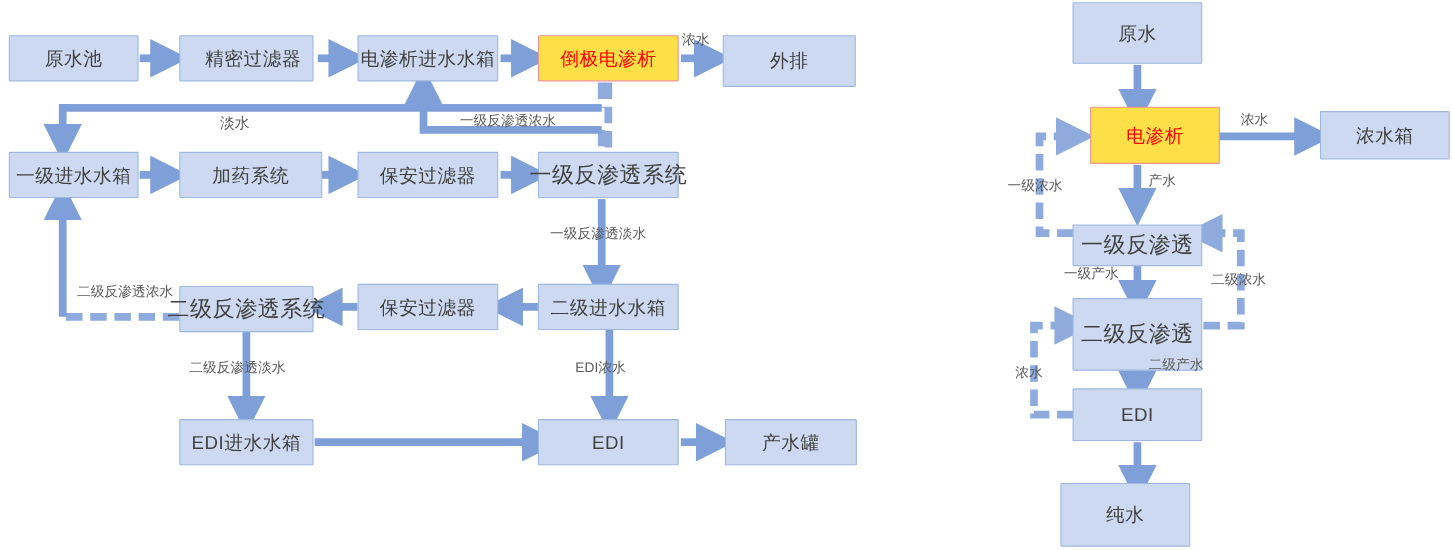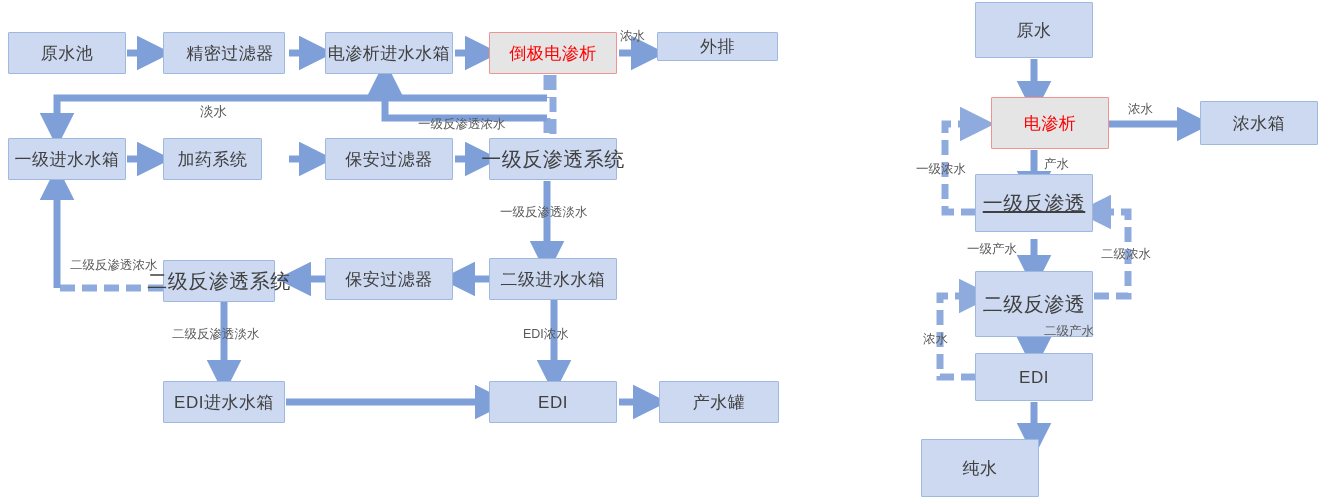--- a/index.html
+++ b/index.html
@@ -21,21 +21,21 @@
     border:1px solid #9fb8e0;
     border-radius:1px;
     color:#404040;
     display:flex;align-items:center;justify-content:center;
     font-size:17px;
     letter-spacing:.5px;
     white-space:nowrap;
     line-height:1;
   }
   .node.red{
-    background:#e5e5e5;
+    background:#fde047;
     border:1px solid #f09393;
     color:#ff0000;
   }
   .node.small{font-size:20px;}
 
   
   .lbl{
     position:absolute;
     font-size:12.5px;
     color:#595959;
@@ -113,50 +113,50 @@
 
     <path class="dash" d="M1094,296 L1128,296 L1128,212 L1096,212" marker-end="url(#ahd)"></path>
 
     <path class="dash" d="M976,377 L940,377 L940,296 L974,296" marker-end="url(#ahd)"></path>
   </svg>
 
   <div class="node" style="left:8px;top:32px;width:118px;height:42px;">原水池</div>
   <div class="node" style="left:163px;top:32px;width:122px;height:42px;padding-left:12px;">精密过滤器</div>
   <div class="node" style="left:325px;top:32px;width:128px;height:42px;">电渗析进水水箱</div>
   <div class="node red" style="left:489px;top:32px;width:128px;height:42px;">倒极电渗析</div>
-  <div class="node" style="left:657px;top:32px;width:121px;height:29px;">外排</div>
+  <div class="node" style="left:657px;top:32px;width:121px;height:47px;">外排</div>
 
   <div class="node" style="left:8px;top:138px;width:118px;height:42px;">一级进水水箱</div>
-  <div class="node" style="left:163px;top:138px;width:99px;height:42px;">加药系统</div>
+  <div class="node" style="left:163px;top:138px;width:130px;height:42px;">加药系统</div>
   <div class="node" style="left:325px;top:138px;width:128px;height:42px;">保安过滤器</div>
   <div class="node small" style="left:489px;top:138px;width:128px;height:42px;">一级反渗透系统</div>
 
-  <div class="node small" style="left:163px;top:260px;width:112px;height:42px;">二级反渗透系统</div>
+  <div class="node small" style="left:163px;top:260px;width:122px;height:42px;">二级反渗透系统</div>
   <div class="node" style="left:325px;top:258px;width:128px;height:42px;">保安过滤器</div>
   <div class="node" style="left:489px;top:258px;width:128px;height:42px;">二级进水水箱</div>
 
   <div class="node" style="left:163px;top:381px;width:122px;height:42px;">EDI进水水箱</div>
   <div class="node" style="left:489px;top:381px;width:128px;height:42px;">EDI</div>
   <div class="node" style="left:659px;top:381px;width:120px;height:42px;">产水罐</div>
 
   <div class="lbl" style="left:620px;top:30px;">浓水</div>
   <div class="lbl big" style="left:200px;top:105px;">淡水</div>
-  <div class="lbl" style="left:418px;top:118px;">一级反渗透浓水</div>
+  <div class="lbl" style="left:418px;top:104px;">一级反渗透浓水</div>
   <div class="lbl" style="left:500px;top:206px;">一级反渗透淡水</div>
   <div class="lbl" style="left:70px;top:259px;">二级反渗透浓水</div>
   <div class="lbl" style="left:172px;top:328px;">二级反渗透淡水</div>
   <div class="lbl" style="left:523px;top:328px;">EDI浓水</div>
 
   <div class="node" style="left:975px;top:2px;width:118px;height:56px;">原水</div>
   <div class="node red" style="left:975px;top:97px;width:118px;height:52px;margin-left:16px;">电渗析</div>
   <div class="node" style="left:1200px;top:101px;width:118px;height:44px;">浓水箱</div>
-  <div class="node small" style="left:975px;top:174px;width:118px;height:58px;text-decoration:underline;">一级反渗透</div>
+  <div class="node small" style="left:975px;top:204px;width:118px;height:38px;">一级反渗透</div>
   <div class="node small" style="left:975px;top:271px;width:118px;height:66px;">二级反渗透</div>
   <div class="node" style="left:975px;top:353px;width:118px;height:48px;">EDI</div>
-  <div class="node" style="left:921px;top:439px;width:118px;height:58px;">纯水</div>
+  <div class="node" style="left:964px;top:439px;width:118px;height:58px;">纯水</div>
 
   <div class="lbl" style="left:1128px;top:103px;">浓水</div>
   <div class="lbl" style="left:1044px;top:158px;">产水</div>
   <div class="lbl" style="left:916px;top:163px;text-align:center;">一级浓水</div>
   <div class="lbl" style="left:967px;top:243px;">一级产水</div>
   <div class="lbl" style="left:1101px;top:248px;">二级浓水</div>
   <div class="lbl" style="left:1044px;top:325px;">二级产水</div>
   <div class="lbl" style="left:923px;top:333px;">浓水</div>
 
 </div>

